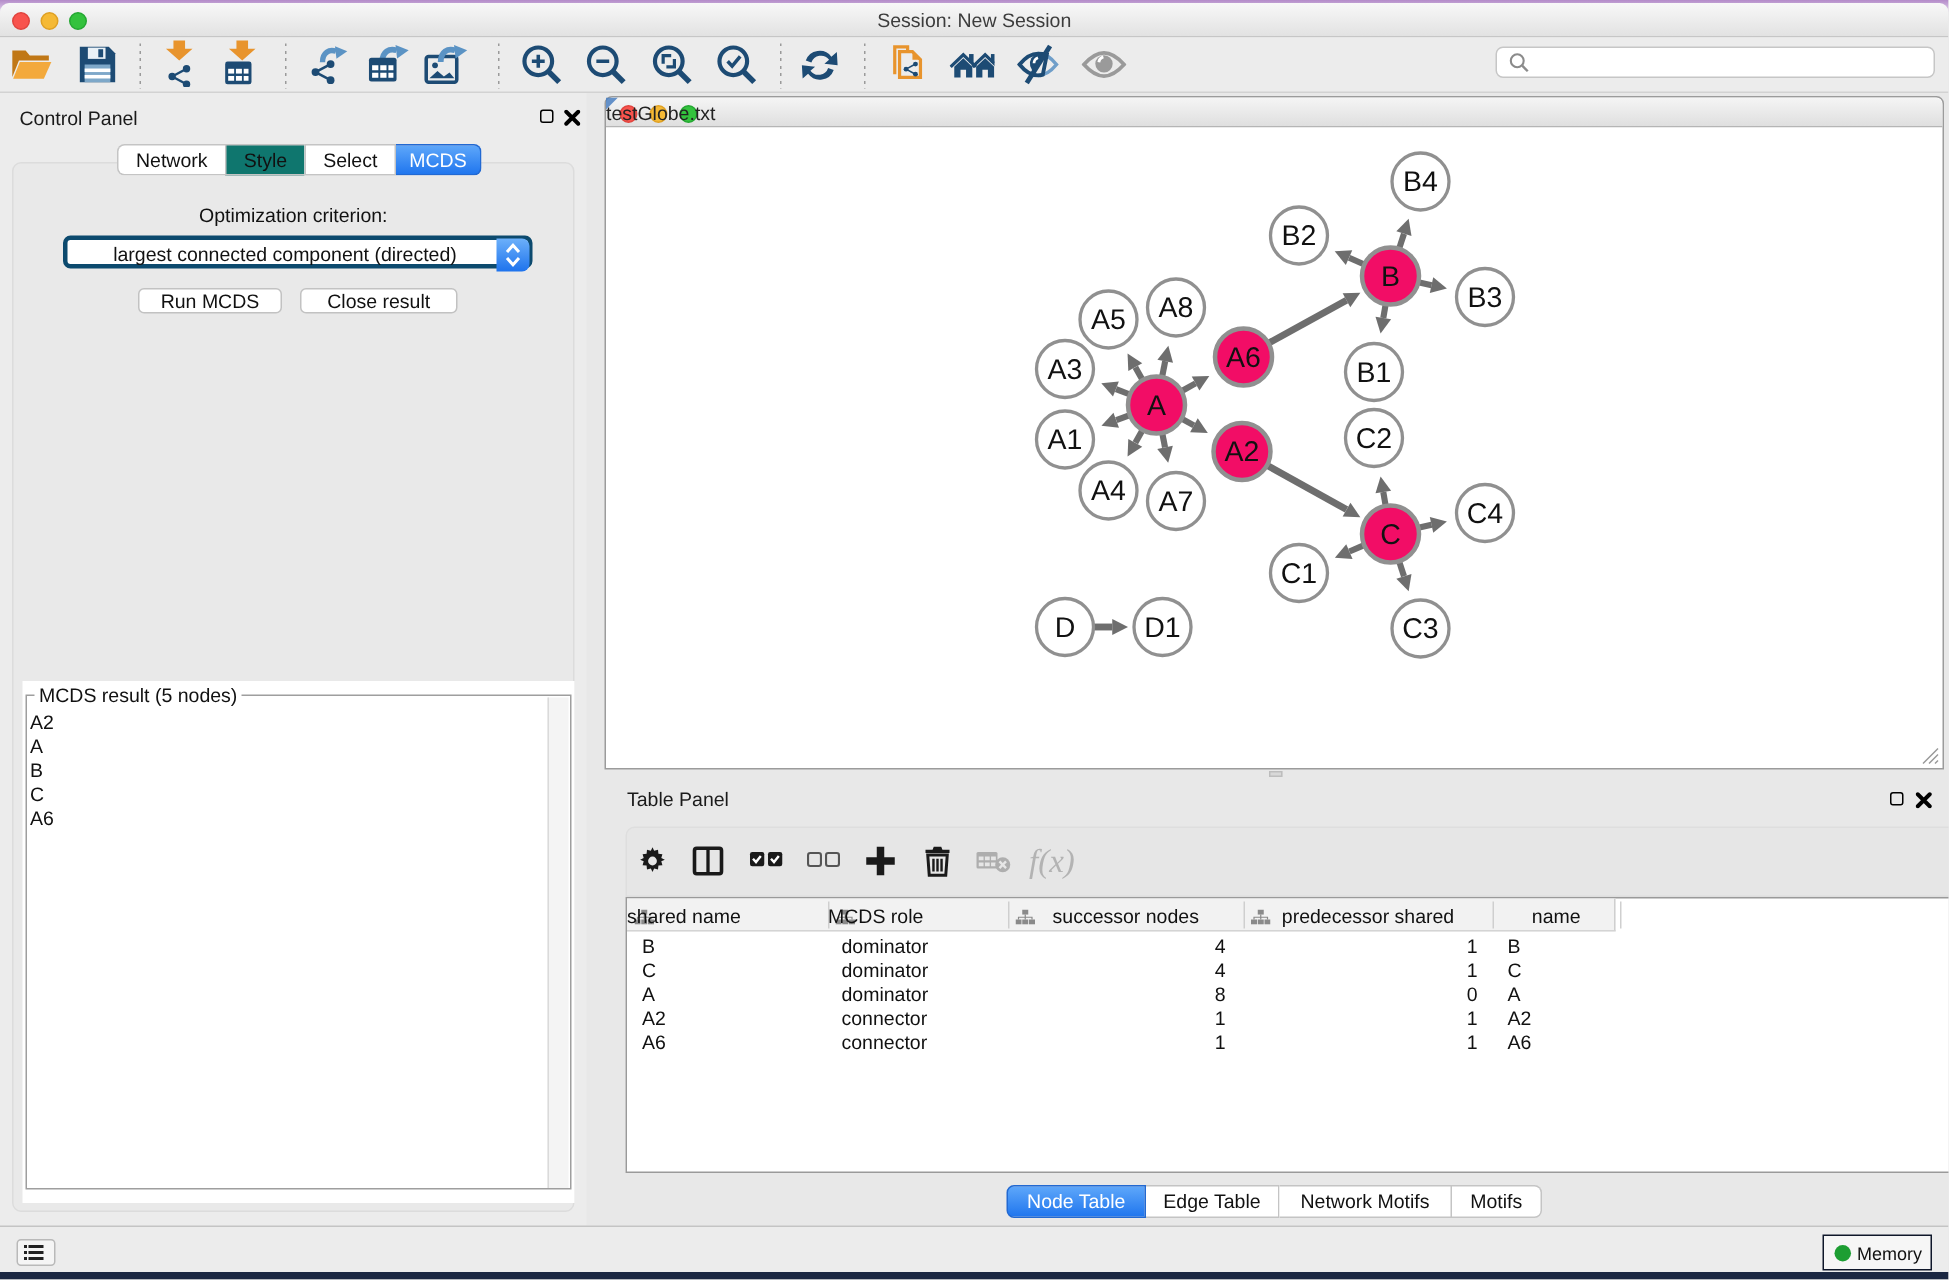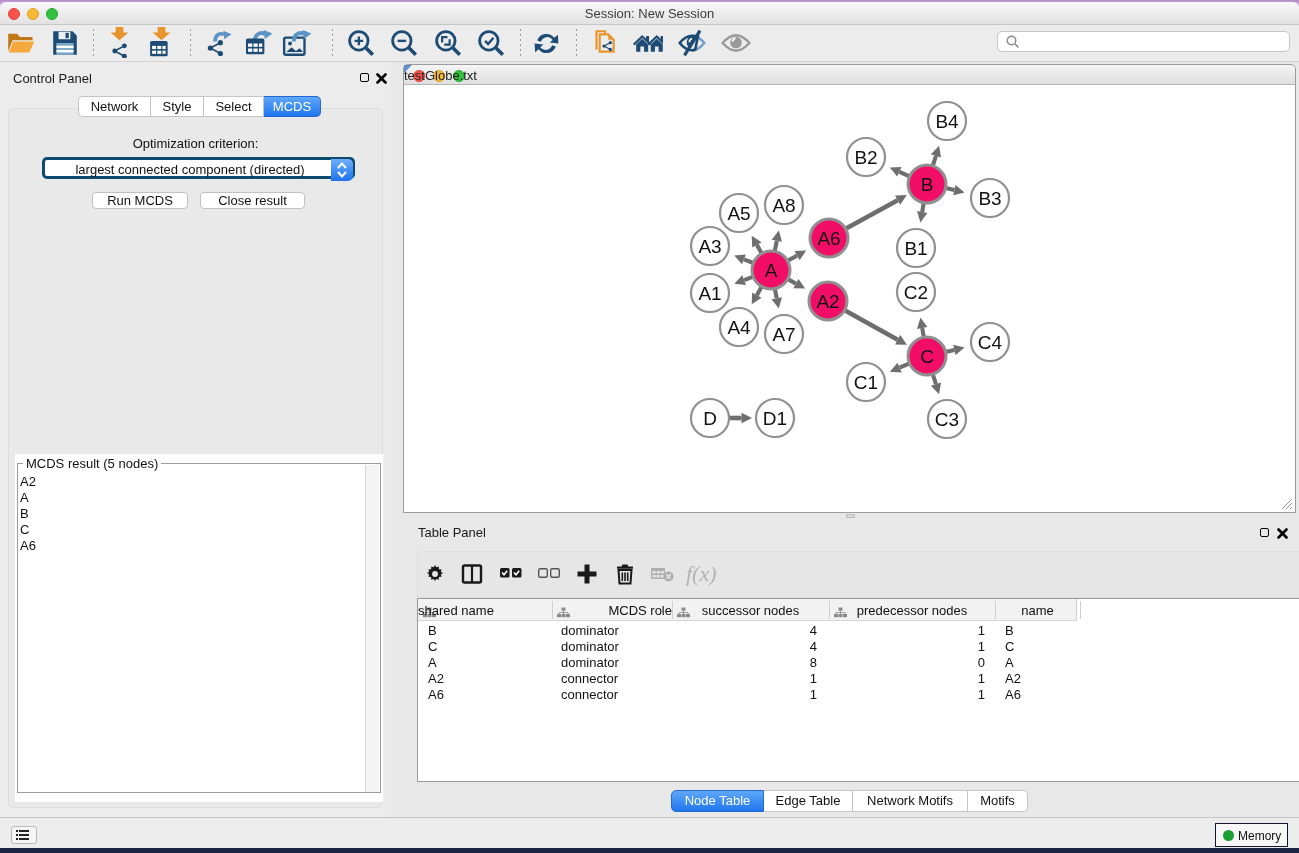--- a/index.html
+++ b/index.html
@@ -167,21 +167,21 @@
 
   <div class="abs" style="left:360px;top:11px;width:9px;height:9px;border:1.6px solid #000;border-radius:2px;"></div>
   <svg class="abs" style="left:376px;top:11px;" width="11" height="11" viewBox="0 0 11 11">
       <path d="M1.5 1.5 L9.5 9.5 M9.5 1.5 L1.5 9.5" stroke="#000" stroke-width="2.6" stroke-linecap="round"></path>
     </svg>
 
   <div class="abs" style="left:8px;top:46px;width:375px;height:700px;background:#e9e9e9;border:1px solid #dcdcdc;border-radius:6px;"></div>
 
   <div class="abs" style="left:78px;top:34px;height:21px;display:flex;font-size:13px;">
     <div style="width:72px;background:#fff;border:1px solid #c4c4c4;border-right:none;border-radius:5px 0 0 5px;text-align:center;line-height:19px;color:#111;">Network</div>
-    <div style="width:53px;background:#ffffff;border:1px solid #c4c4c4;border-right:none;text-align:center;line-height:19px;color:#111;">Style</div>
+    <div style="width:53px;background:#0f766e;border:1px solid #c4c4c4;border-right:none;text-align:center;line-height:19px;color:#111;">Style</div>
     <div style="width:61px;background:#fff;border:1px solid #c4c4c4;text-align:center;line-height:19px;color:#111;">Select</div>
     <div style="width:57px;background:linear-gradient(#5ea7fa,#2076ee);border:1px solid #2269d2;border-left:none;border-radius:0 5px 5px 0;text-align:center;line-height:19px;color:#fff;">MCDS</div>
   </div>
 
   <div class="abs" style="left:0;top:74px;width:391px;text-align:center;font-size:13px;color:#111;">Optimization criterion:</div>
 
   <div class="abs" style="left:42px;top:95px;width:313px;height:22px;background:#fff;border:3px solid #0c4a6e;border-radius:5px;">
     <div class="abs" style="left:0;top:0;width:290px;height:20px;text-align:center;line-height:20px;font-size:13px;color:#111;">largest connected component (directed)</div>
     <div class="abs" style="right:-1px;top:-1px;width:22px;height:22px;background:linear-gradient(#6cb0fa,#1e73ed);border-radius:0 5px 5px 0;">
       <svg width="22" height="22" viewBox="0 0 22 22">
@@ -375,21 +375,21 @@
       <div class="abs" style="left:254px;top:2px;width:1px;height:18px;background:#cfcfcf;"></div>
       <div class="abs" style="left:139px;top:5px;"><svg width="13" height="11" viewBox="0 0 13 11">
           <g fill="#8a8a8a">
             <rect x="4.5" y="0.5" width="4" height="3.2"></rect>
             <rect x="0" y="7" width="4" height="3.2"></rect>
             <rect x="4.5" y="7" width="4" height="3.2"></rect>
             <rect x="9" y="7" width="4" height="3.2"></rect>
           </g>
           <path d="M6.5 3.7 v2 M2 7 v-1.5 h9 V7 M6.5 5.5 v1.5" stroke="#8a8a8a" stroke-width="0.8" fill="none"></path>
         </svg></div>
-      <div class="abs" style="left:134px;top:4px;width:120px;text-align:right;font-size:13px;color:#111;">MCDS role</div>
+      <div class="abs" style="left:134px;top:4px;width:120px;text-align:left;font-size:13px;color:#111;">MCDS role</div>
       <div class="abs" style="left:411px;top:2px;width:1px;height:18px;background:#cfcfcf;"></div>
       <div class="abs" style="left:259px;top:5px;"><svg width="13" height="11" viewBox="0 0 13 11">
           <g fill="#8a8a8a">
             <rect x="4.5" y="0.5" width="4" height="3.2"></rect>
             <rect x="0" y="7" width="4" height="3.2"></rect>
             <rect x="4.5" y="7" width="4" height="3.2"></rect>
             <rect x="9" y="7" width="4" height="3.2"></rect>
           </g>
           <path d="M6.5 3.7 v2 M2 7 v-1.5 h9 V7 M6.5 5.5 v1.5" stroke="#8a8a8a" stroke-width="0.8" fill="none"></path>
         </svg></div>
@@ -397,21 +397,21 @@
       <div class="abs" style="left:577px;top:2px;width:1px;height:18px;background:#cfcfcf;"></div>
       <div class="abs" style="left:416px;top:5px;"><svg width="13" height="11" viewBox="0 0 13 11">
           <g fill="#8a8a8a">
             <rect x="4.5" y="0.5" width="4" height="3.2"></rect>
             <rect x="0" y="7" width="4" height="3.2"></rect>
             <rect x="4.5" y="7" width="4" height="3.2"></rect>
             <rect x="9" y="7" width="4" height="3.2"></rect>
           </g>
           <path d="M6.5 3.7 v2 M2 7 v-1.5 h9 V7 M6.5 5.5 v1.5" stroke="#8a8a8a" stroke-width="0.8" fill="none"></path>
         </svg></div>
-      <div class="abs" style="left:411px;top:4px;width:166px;text-align:center;font-size:13px;color:#111;">predecessor nodes</div>
+      <div class="abs" style="left:411px;top:4px;width:166px;text-align:center;font-size:13px;color:#111;">predecessor shared</div>
       <div class="abs" style="left:662px;top:2px;width:1px;height:18px;background:#cfcfcf;"></div>
       <div class="abs" style="left:577px;top:4px;width:85px;text-align:center;font-size:13px;color:#111;">name</div>
       <div class="abs" style="left:10px;top:24px;font-size:13px;color:#111;">B</div>
       <div class="abs" style="left:143px;top:24px;font-size:13px;color:#111;">dominator</div>
       <div class="abs" style="left:254px;top:24px;width:145px;text-align:right;font-size:13px;color:#111;">4</div>
       <div class="abs" style="left:411px;top:24px;width:156px;text-align:right;font-size:13px;color:#111;">1</div>
       <div class="abs" style="left:587px;top:24px;font-size:13px;color:#111;">B</div>
       <div class="abs" style="left:10px;top:40px;font-size:13px;color:#111;">C</div>
       <div class="abs" style="left:143px;top:40px;font-size:13px;color:#111;">dominator</div>
       <div class="abs" style="left:254px;top:40px;width:145px;text-align:right;font-size:13px;color:#111;">4</div>

